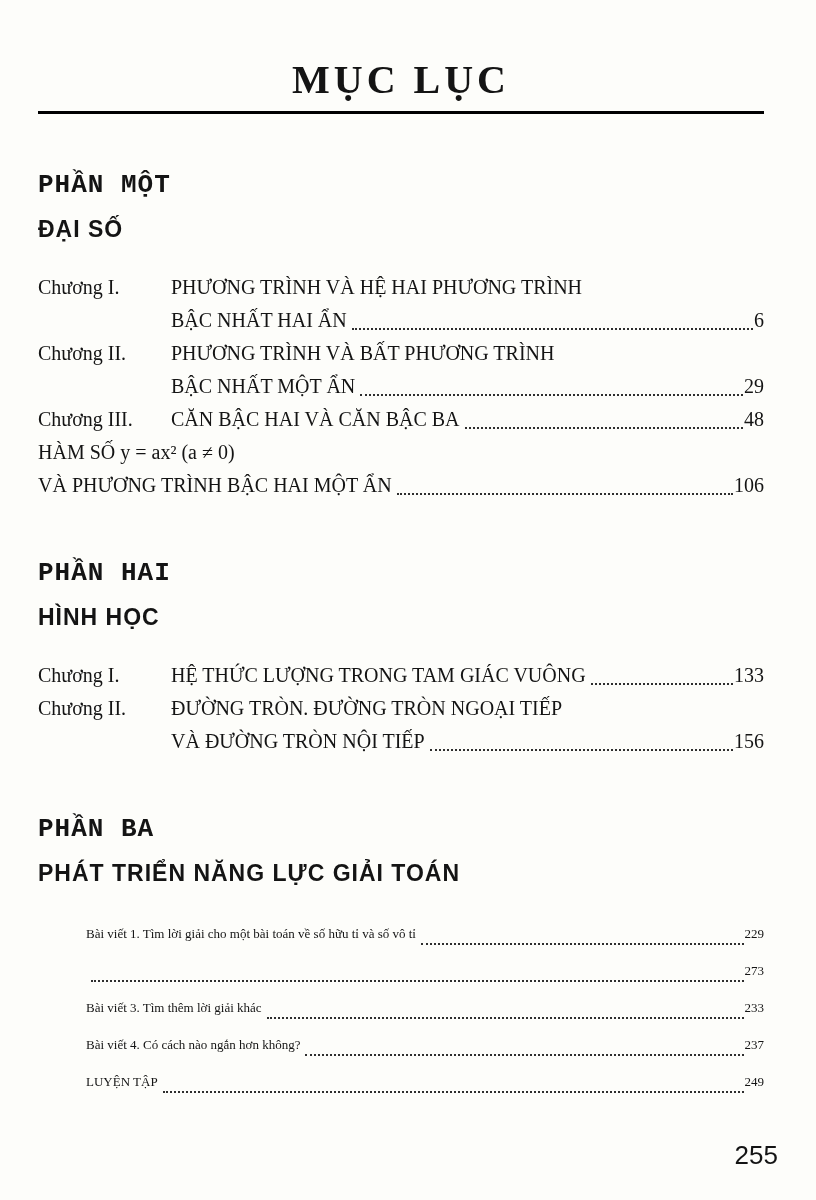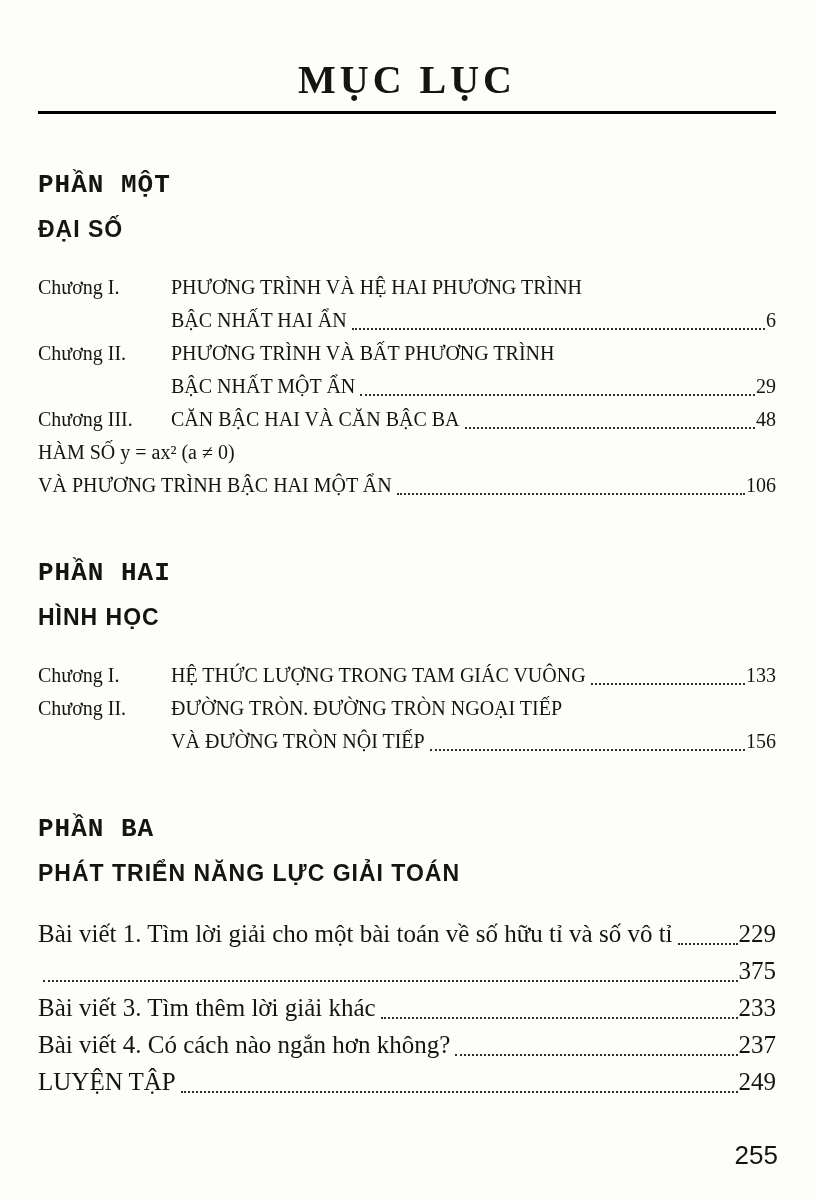--- a/index.html
+++ b/index.html
@@ -6,21 +6,21 @@
   html, body { background: #e9e9e9; }
   body {
     width: 816px; height: 1200px;
     font-family: "Liberation Serif", serif;
     color: #141414;
   }
   .page {
     width: 816px; height: 1200px;
     background: #fdfdfa;
     position: relative;
-    padding: 58px 40px 0 38px;
+    padding: 58px 52px 0 38px;
     overflow: hidden;
   }
   .title {
     text-align: center;
     font-family: "Liberation Serif", serif;
     font-weight: bold;
     font-size: 40px;
     letter-spacing: 4px;
     line-height: 44px;
   }
@@ -62,21 +62,21 @@
   .line-text { white-space: nowrap; }
   .leader {
     flex: 1;
     border-bottom: 2px dotted #2e2e2e;
     margin: 0 1px 7px 5px;
     align-self: flex-end;
     min-width: 18px;
   }
   .entry-page { white-space: nowrap; }
   
-  .articles .entry-line { line-height: 37px; font-size: 25px; }
+  .articles .entry-line { line-height: 37px; font-size: 13px; margin-left: 48px; }
   .articles .entry { margin: 0; }
   .page-number {
     position: absolute;
     right: 38px;
     bottom: 29px;
     font-family: "Liberation Sans", sans-serif;
     font-weight: normal;
     font-size: 26px;
   }
 </style>
@@ -180,21 +180,21 @@
                 <div class="line-text">Bài viết 1. Tìm lời giải cho một bài toán về số hữu tỉ và số vô tỉ</div>
                 <div class="leader"></div>
                 <div class="entry-page">229</div>
               </div>
             </div>
           </div>
           <div class="entry article">
             <div class="entry-body">
               <div class="entry-line">
                 <div class="leader"></div>
-                <div class="entry-page">375</div>
+                <div class="entry-page">273</div>
               </div>
             </div>
           </div>
           <div class="entry article">
             <div class="entry-body">
               <div class="entry-line">
                 <div class="line-text">Bài viết 3. Tìm thêm lời giải khác</div>
                 <div class="leader"></div>
                 <div class="entry-page">233</div>
               </div>

